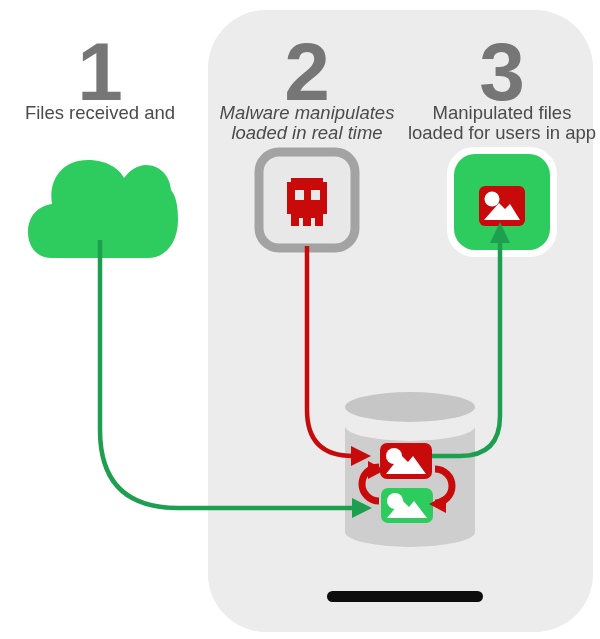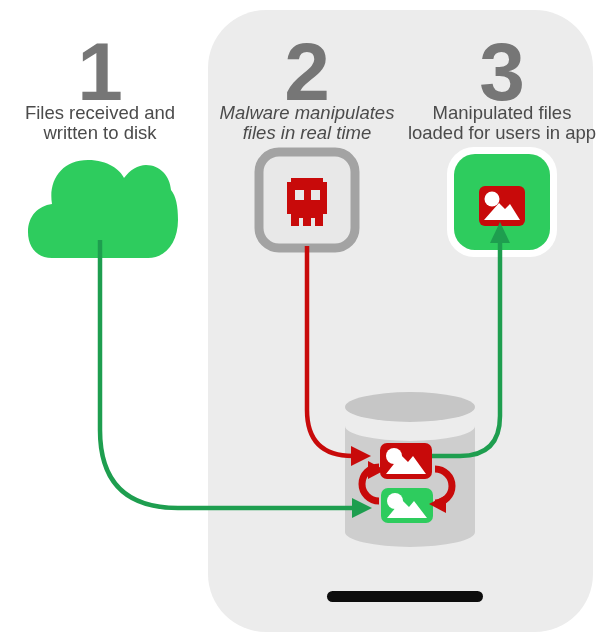--- a/index.html
+++ b/index.html
@@ -41,25 +41,24 @@
 
   <div class="phone"></div>
   <div class="home-pill"></div>
 
   <div class="step-number n1">1</div>
   <div class="step-number n2">2</div>
   <div class="step-number n3">3</div>
 
   <div class="step-label l1">
     <div>Files received and</div>
-    <div>written to disk</div>
   </div>
   <div class="step-label l2">
     <div>Malware manipulates</div>
-    <div>files in real time</div>
+    <div>loaded in real time</div>
   </div>
   <div class="step-label l3">
     <div>Manipulated files</div>
     <div>loaded for users in app</div>
   </div>
 
   <svg class="diagram-svg" width="600" height="639" viewBox="0 0 600 639">
 
     <g>
       <ellipse cx="410" cy="407" rx="65" ry="15" fill="#c6c6c6"></ellipse>

